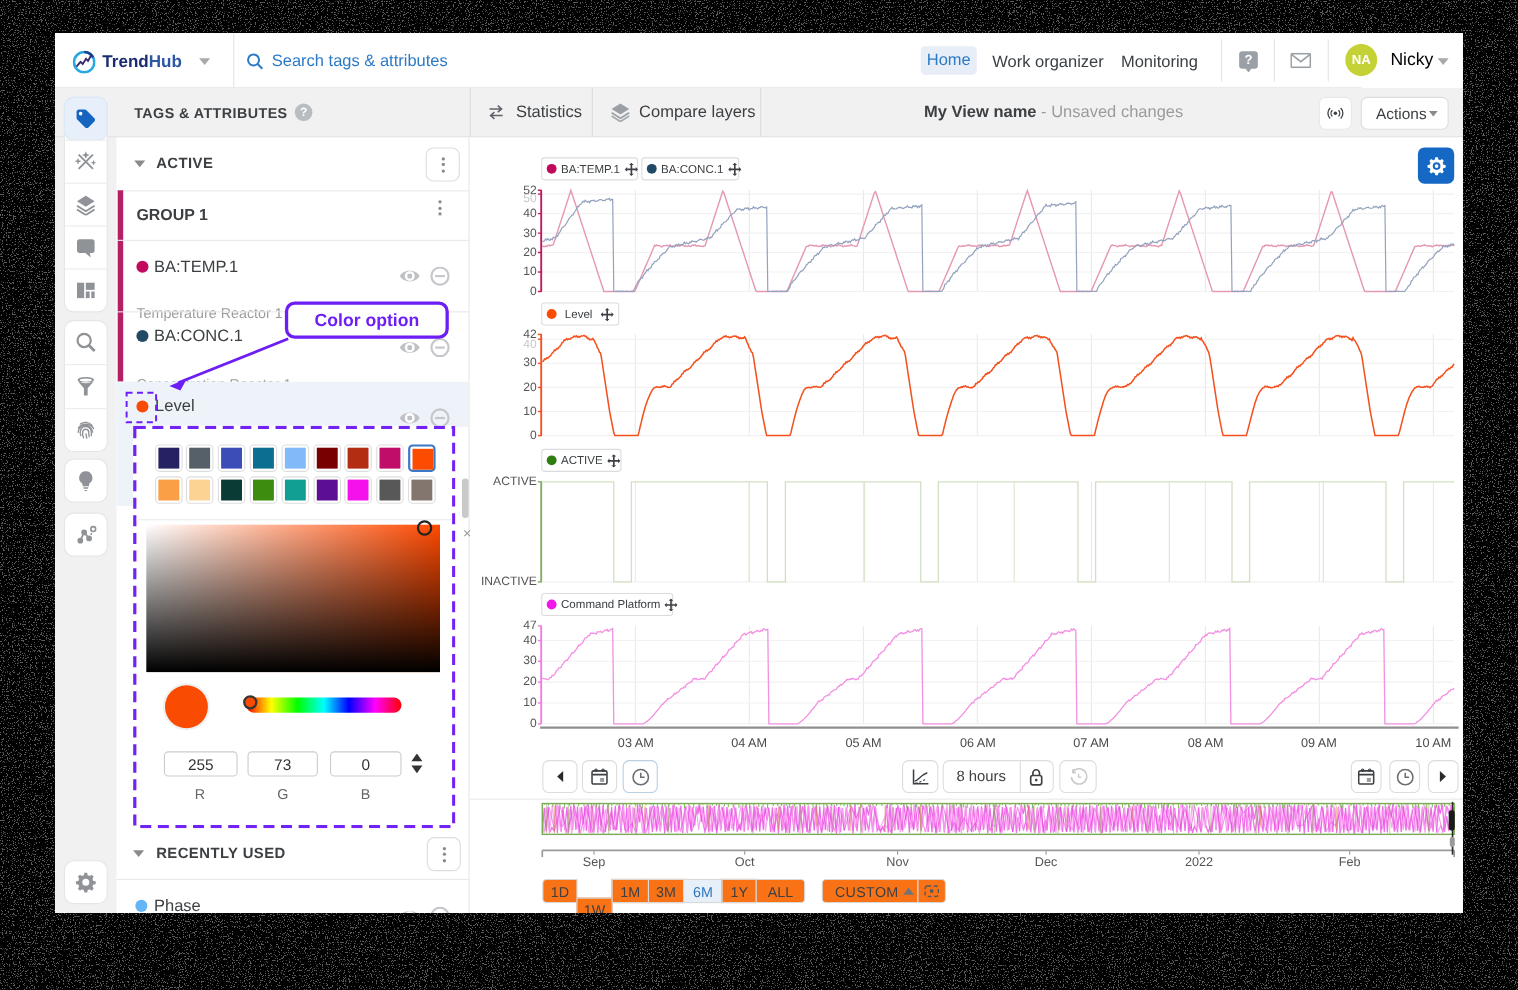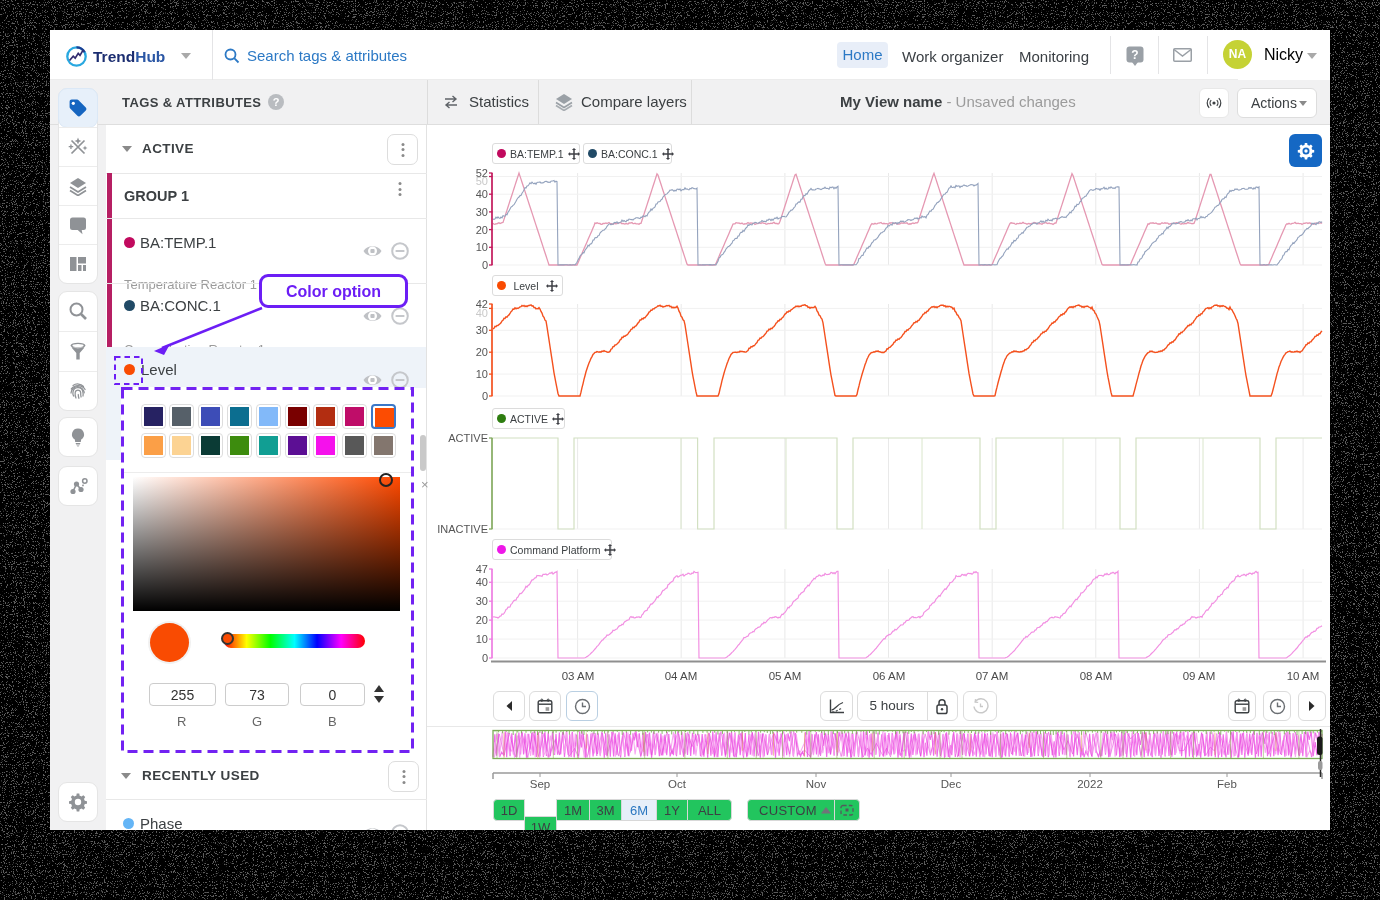--- a/index.html
+++ b/index.html
@@ -35,21 +35,21 @@
 .rgbbox { position:absolute; height:23px; border:1px solid #ccc; border-radius:4px; background:#fff; font-size:14px; color:#333; text-align:center; line-height:22px; }
 .rgblbl { position:absolute; font-size:13px; color:#666; }
 
 #callout { position:absolute; left:209px; top:244px; width:149px; height:34px; border:3px solid #6c1ef5; border-radius:9px; background:#fff; z-index:6; color:#6c1ef5; font-weight:bold; font-size:16px; text-align:center; line-height:29px; }
 #dashdot { position:absolute; left:64px; top:326px; width:29px; height:29px; z-index:6; }
 
 #chartzone { position:absolute; left:377px; top:95px; width:903px; height:705px; background:#fff; }
 .chip { position:absolute; height:21px; border:1px solid #dcdcdc; border-radius:3px; background:#fff; font-size:10.5px; color:#3c4043; display:flex; align-items:center; padding:0 4px; gap:4px; z-index:3; justify-content:space-between; }
 .chip .cdot { width:9px; height:9px; border-radius:50%; }
 .tbtn { position:absolute; height:30px; border:1px solid #dcdcdc; border-radius:6px; background:#fff; display:flex; align-items:center; justify-content:center; }
-.rngbtn { position:absolute; top:674px; height:22px; border:1px solid #d8d8d8; background:#22c55e; font-size:13px; color:#3c4043; text-align:center; line-height:21px; }
+.rngbtn { position:absolute; top:674px; height:22px; border:1px solid #d8d8d8; background:#f97316; font-size:13px; color:#3c4043; text-align:center; line-height:21px; }
 #gearbtn { position:absolute; left:862px; top:9px; width:33px; height:33px; background:#1568c4; border-radius:6px; display:flex; align-items:center; justify-content:center; }
 .ylab { position:absolute; font-size:11px; color:#555; text-align:right; width:30px; }
 .ylab2 { position:absolute; font-size:11px; color:#c9c9c9; text-align:right; width:30px; }
 .xlab { position:absolute; font-size:11.5px; color:#4a4a4a; }
 </style>
 </head>
 <body>
 <svg width="1380" height="900" style="position:absolute;left:0;top:0;">
   <defs>
     <filter id="speck" x="0" y="0" width="100%" height="100%">
@@ -596,21 +596,21 @@
         </svg>
       </div>
 <div class="tbtn" style="left:393px;top:566px;width:33px;">
         <svg width="17" height="17" viewBox="0 0 17 17">
           <path d="M2.5 1.5 V14.5 H16" fill="none" stroke="#3c4043" stroke-width="1.4"></path>
           <path d="M3.5 12 C7 12 8 7 15 4.5" fill="none" stroke="#3c4043" stroke-width="1.3"></path>
           <path d="M4 14 C8 14 9.5 11.5 14.5 10.5" fill="none" stroke="#3c4043" stroke-width="1.1" stroke-dasharray="2.2 1.6"></path>
         </svg>
       </div>
 <div class="tbtn" style="left:430px;top:566px;width:101px;"></div>
-<div class="abs" style="left:430px;top:566px;width:70px;height:30px;font-size:13.5px;color:#3c4043;text-align:center;line-height:29px;">5 hours</div>
+<div class="abs" style="left:430px;top:566px;width:70px;height:30px;font-size:13.5px;color:#3c4043;text-align:center;line-height:29px;">8 hours</div>
 <div class="abs" style="left:500px;top:567px;width:1px;height:28px;background:#dcdcdc;"></div>
 <div class="abs" style="left:507px;top:573px;"><svg width="16" height="17" viewBox="0 0 16 17">
           <rect x="3" y="7" width="10" height="8.5" rx="1.8" fill="none" stroke="#3c4043" stroke-width="1.5"></rect>
           <path d="M5 7 V4.8 a3 3 0 0 1 6 0 V7" fill="none" stroke="#3c4043" stroke-width="1.5"></path>
           <circle cx="8" cy="11.2" r="1.2" fill="#3c4043"></circle>
         </svg></div>
 <div class="tbtn" style="left:536px;top:566px;width:34px;">
         <svg width="17" height="17" viewBox="0 0 17 17">
           <path d="M3.2 3.8 A7 7 0 1 1 2 8.5" fill="none" stroke="#c9c9c9" stroke-width="1.4"></path>
           <path d="M3.6 1.2 L3.2 4.2 L6.2 4.4" fill="none" stroke="#c9c9c9" stroke-width="1.4"></path>

